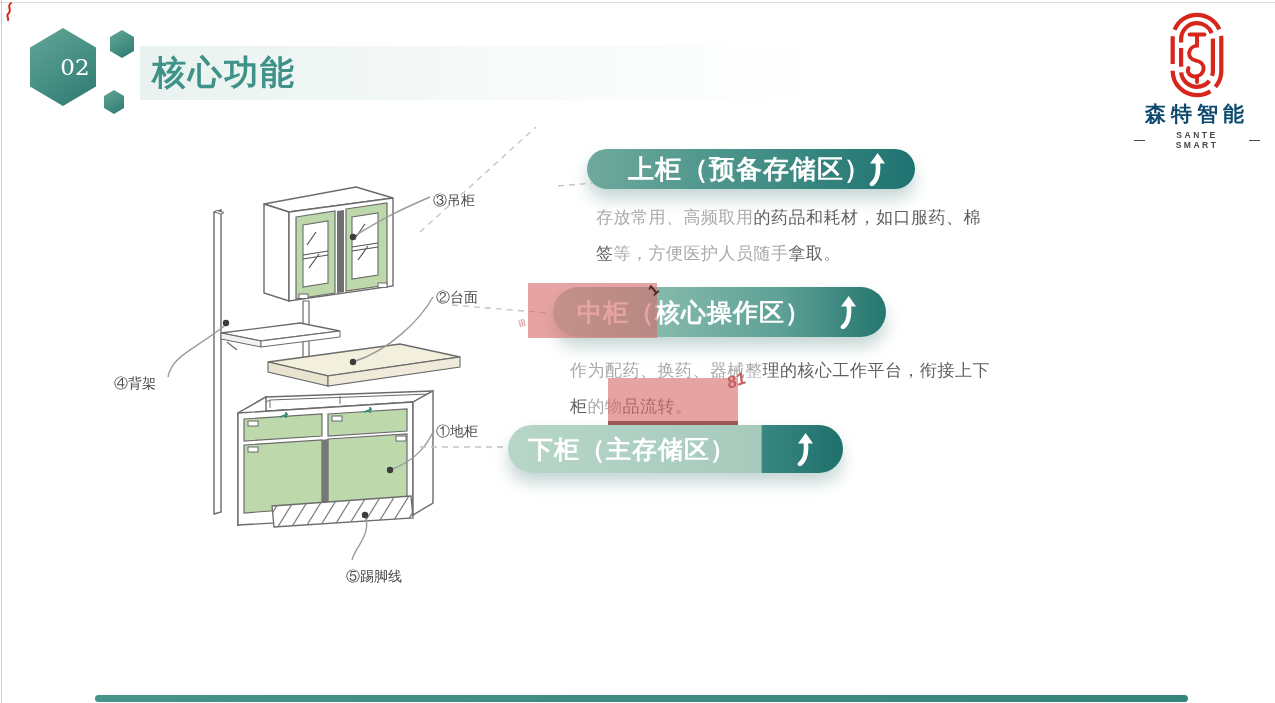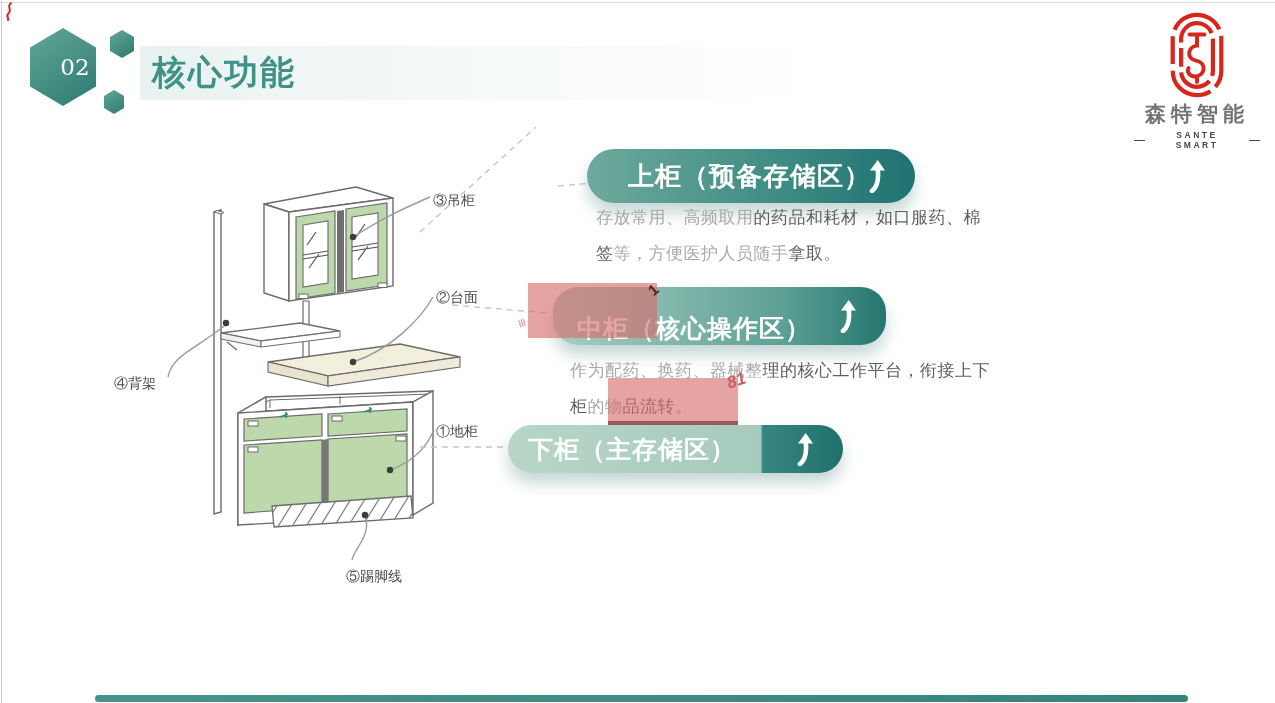--- a/index.html
+++ b/index.html
@@ -27,42 +27,42 @@
   .hex-s1 { left:110px; top:30px; width:24px; height:28px; }
   .hex-s2 { left:104px; top:90px; width:20px; height:24px; }
   .page-title {
     position:absolute; left:152px; top:50px; font-size:34px; font-weight:700;
     color:#3f9287; letter-spacing:2px;
   }
 
   
   .logo { position:absolute; left:1134px; top:12px; width:126px; text-align:center; }
   .logo svg { display:block; margin:0 auto; }
-  .logo-cn { font-size:21px; font-weight:700; color:#737373; letter-spacing:5px; margin-top:2px; }
+  .logo-cn { font-size:21px; font-weight:700; color:#0c4a6e; letter-spacing:5px; margin-top:2px; }
   .logo-en { display:flex; align-items:center; justify-content:center; gap:22px;
     font-size:8.5px; font-weight:700; color:#474747; letter-spacing:2.5px; margin-top:2px; }
   .logo-en .rule { width:17px; height:1px; background:#474747; }
 
   
   .diagram { position:absolute; left:100px; top:155px; width:400px; height:440px; overflow:visible; }
   .diagram svg { overflow:visible; }
   .diagram text { font-family:"Liberation Sans", sans-serif; font-size:14px; fill:#4a4a4a; }
 
   
   .pill {
     position:absolute; display:flex; align-items:center;
     color:#fff; font-weight:600; letter-spacing:1px;
     box-shadow:0 10px 16px rgba(46,110,104,.28);
   }
-  #pill1 { left:587px; top:149px; width:328px; height:54px; border-radius:27px;
+  #pill1 { left:587px; top:149px; width:328px; height:40px; border-radius:27px;
     padding-left:41px; font-size:26px;
     background:linear-gradient(90deg,#6fa99d,#3d8b83 60%,#1e7270); }
-  #pill2 { left:553px; top:287px; width:333px; height:58px; border-radius:25px;
+  #pill2 { left:553px; top:287px; width:333px; height:50px; border-radius:25px;
     padding-left:24px; font-size:25px;
-    background:linear-gradient(90deg,#a7cec0,#5fa196 68%,#24766f);align-items:flex-end; }
+    background:linear-gradient(90deg,#a7cec0,#5fa196 68%,#24766f); }
   #pill3 { left:508px; top:425px; width:335px; height:48px; border-radius:24px;
     padding-left:20px; font-size:25px;
     background:linear-gradient(90deg,#b7d6c8 0%,#a6cabc 75.5%,#388680 76%,#1f706d 100%); }
   .pill .arrow { position:absolute; right:24px; top:50%; transform:translateY(-50%);
     width:26px; height:34px; }
 
   
   .desc { position:absolute; font-size:17px; color:#6e6e6e; letter-spacing:.5px; }
   .desc .light { color:#a9a9a9; }
   .desc .dark  { color:#5f5f5f; }

